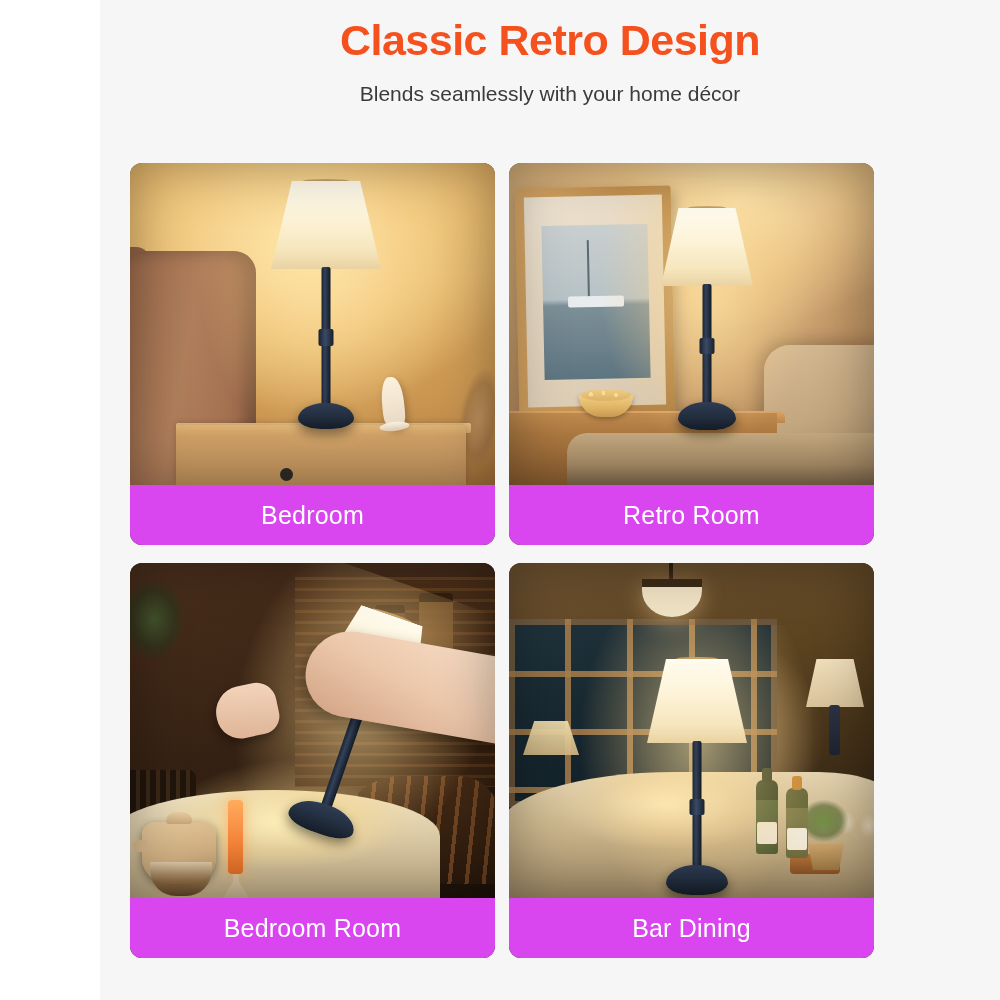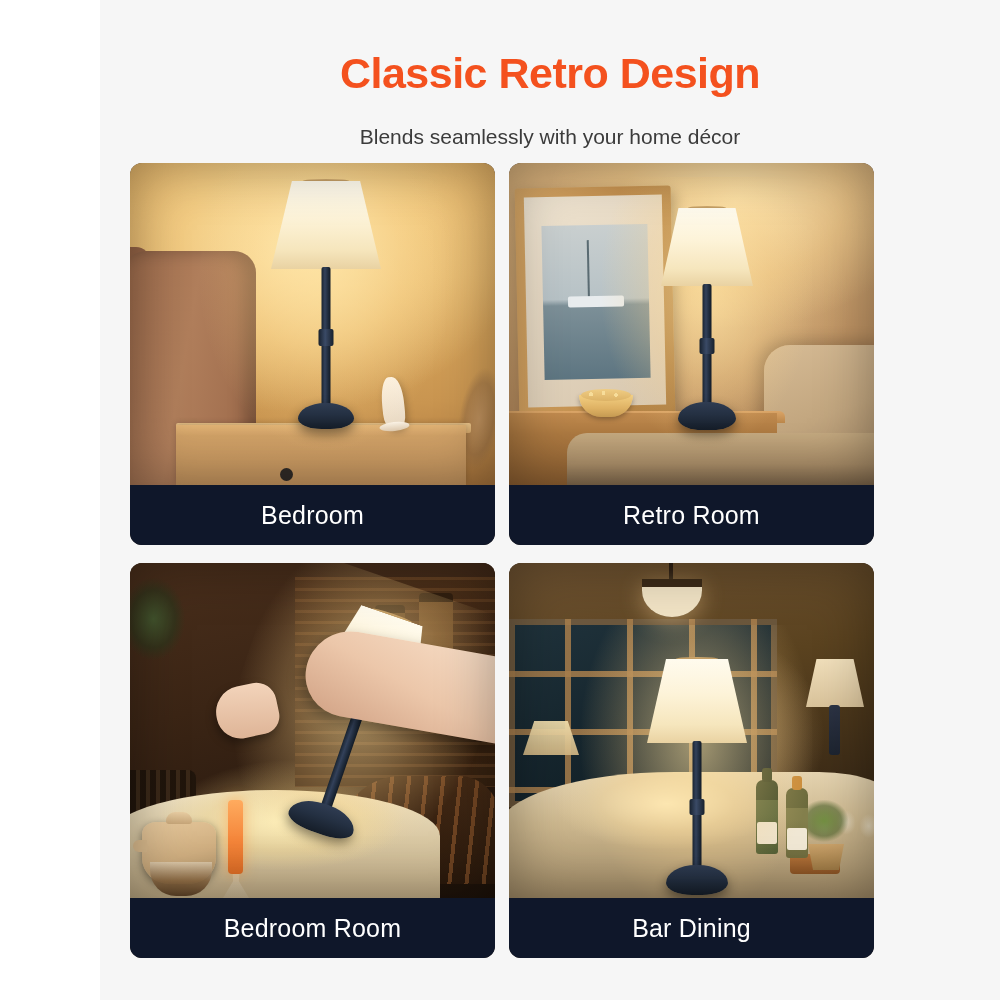--- a/index.html
+++ b/index.html
@@ -22,28 +22,28 @@
     background:#f6f6f6;
   }
   
   #header { position:absolute; left:100px; top:0; width:900px; }
   #title {
     text-align:center;
     font-size:43px;
     font-weight:bold;
     letter-spacing:-0.5px;
     color:#f4511e;
-    margin-top:49px;
+    margin-top:16px;
     font-family:"Liberation Sans", sans-serif;
   }
   #subtitle {
     text-align:center;
     font-size:21px;
     color:#3b3b3b;
-    margin-top:27px;
+    margin-top:17px;
     font-weight:400;
   }
   
   #grid {
     position:absolute;
     left:130px; top:163px;
     width:744px; height:795px;
     display:grid;
     grid-template-columns:365px 365px;
     grid-template-rows:382px 395px;
@@ -58,21 +58,21 @@
     display:flex;
     flex-direction:column;
   }
   .scene {
     position:relative;
     flex:1 1 auto;
     overflow:hidden;
   }
   .label {
     flex:0 0 60px;
-    background:#0f172a;
+    background:#d946ef;
     color:#ffffff;
     font-size:25px;
     display:flex;
     align-items:center;
     justify-content:center;
     letter-spacing:0.2px;
   }
   
   .bg-bedroom {
     position:absolute; inset:0;

